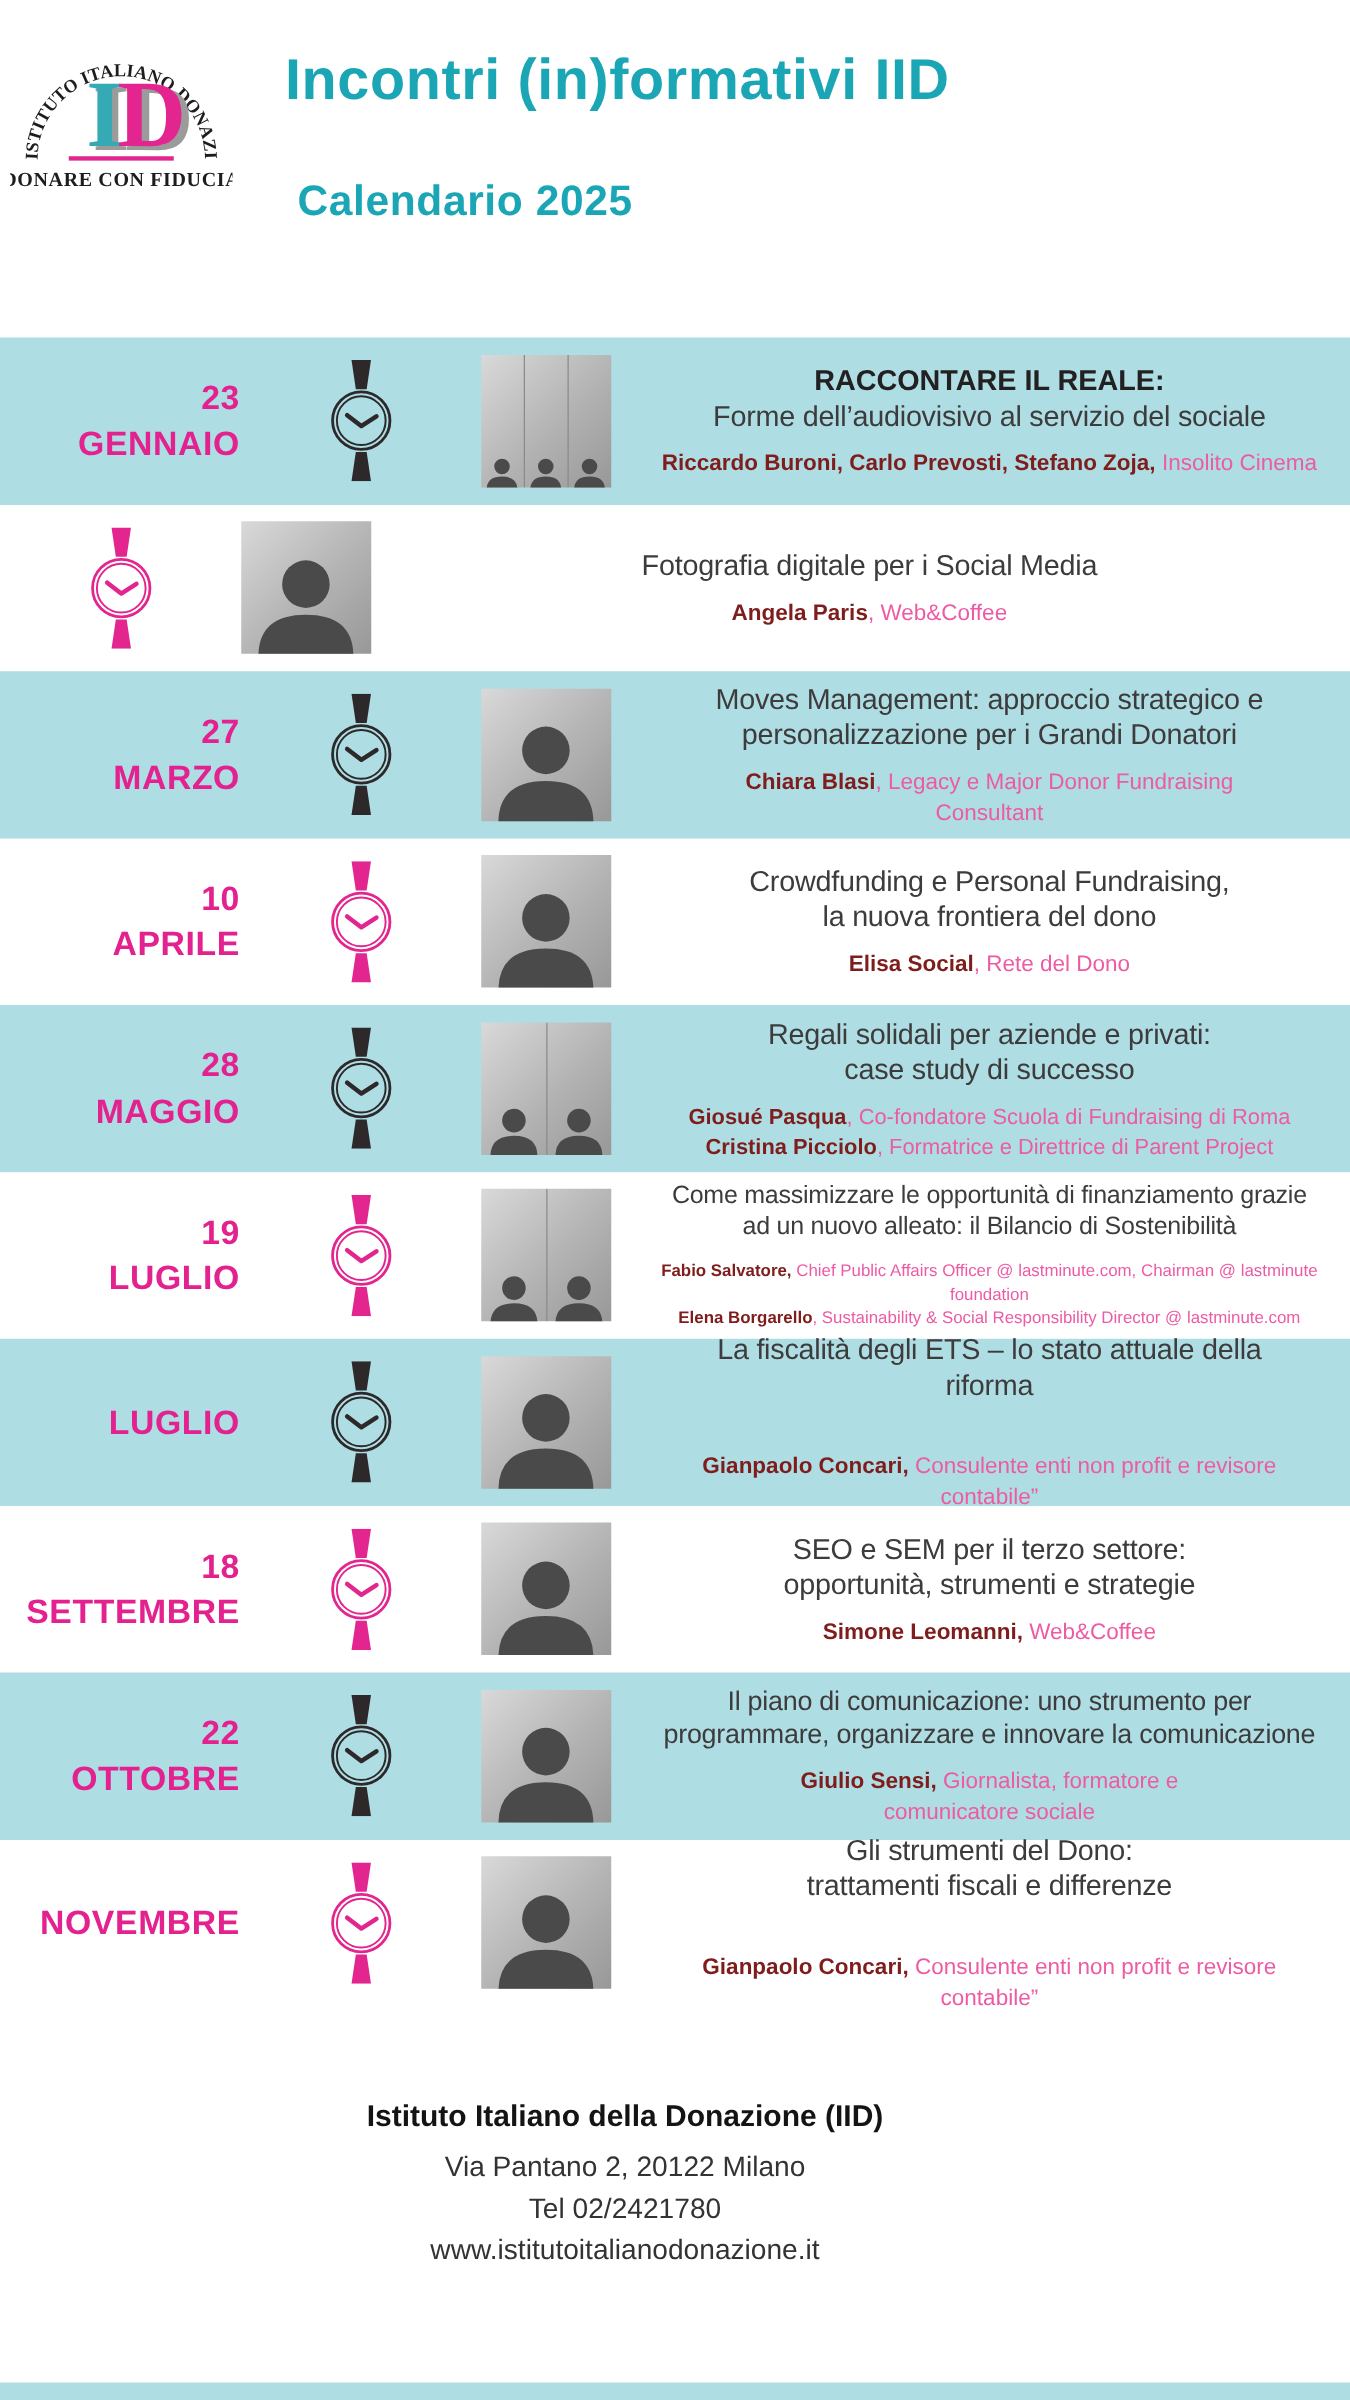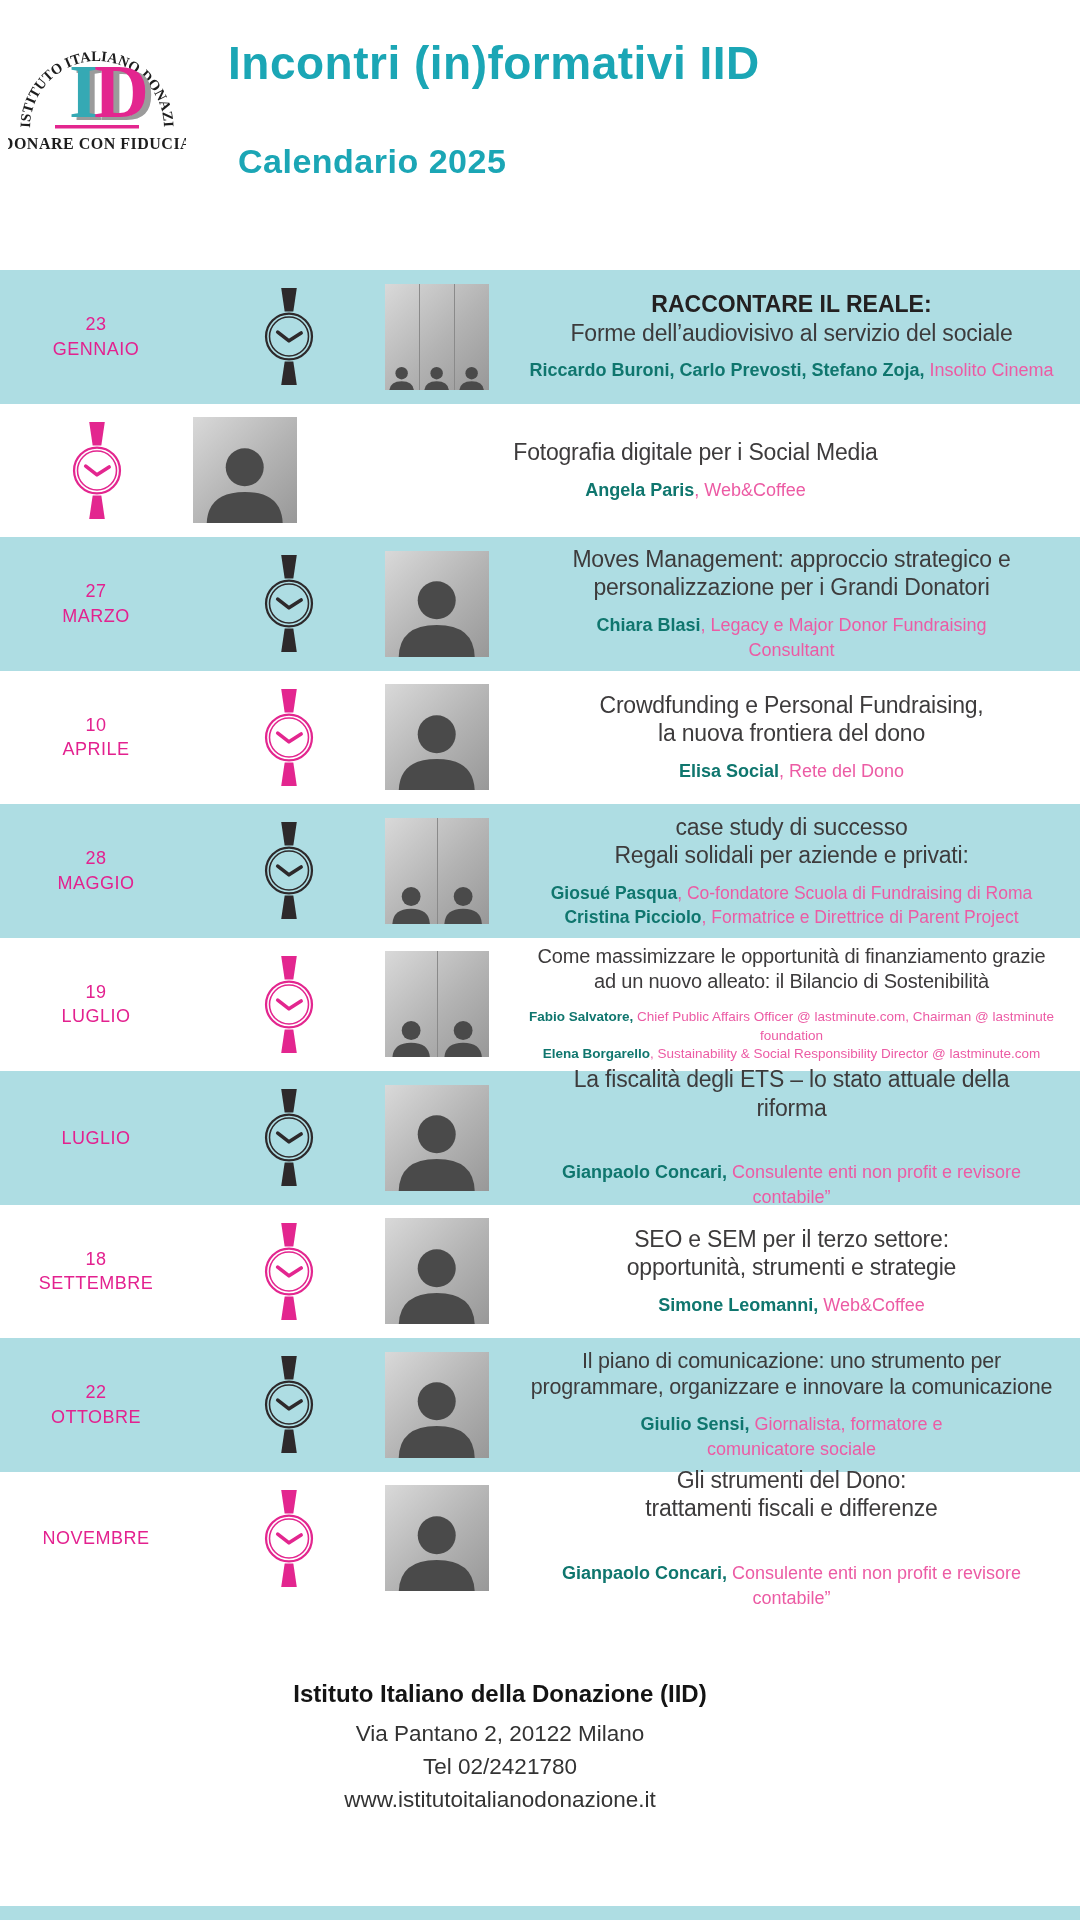--- a/index.html
+++ b/index.html
@@ -15,38 +15,38 @@
   }
   #subtitle{
     position:absolute;left:238px;top:142px;width:500px;
     font-size:34px;font-weight:700;color:#1ba6b5;letter-spacing:.5px;
   }
   
   #rows{position:absolute;left:0;top:270px;width:1080px;}
   .row{display:flex;align-items:center;height:133.5px;width:1080px;}
   .row-teal{background:#aedde3;}
   .row-white{background:#ffffff;}
-  .col-date{width:192px;text-align:center;color:#e3218f;font-weight:400;
-            font-size:18px;line-height:1.35;letter-spacing:.5px;}
+  .col-date{width:192px;text-align:right;color:#e3218f;font-weight:700;
+            font-size:27px;line-height:1.35;letter-spacing:.5px;}
   .col-watch{width:193px;display:flex;justify-content:center;align-items:center;}
   .watch-svg{display:block;}
   .row-teal .watch-svg{color:#2d292b;}
   .row-white .watch-svg{color:#e3268f;}
   .col-photo{width:118px;display:flex;align-items:center;}
   .photo{width:104px;height:106px;display:flex;align-items:flex-end;justify-content:center;
          background:linear-gradient(135deg,#d9d9d9 0%,#b3b3b3 55%,#989898 100%);overflow:hidden;}
   .person{flex:1;height:100%;display:flex;align-items:flex-end;justify-content:center;}
   .person + .person{border-left:1px solid #8a8a8a;}
   .person svg{width:86%;display:block;margin-bottom:-2px;fill:#4a4a4a;}
   .col-text{flex:1;text-align:center;}
   .tl{font-size:23px;color:#3d3b3c;line-height:1.24;white-space:nowrap;letter-spacing:-.2px;}
   .tl-bold{font-weight:700;color:#232021;letter-spacing:0;}
   .speakers{margin:11px auto 0;max-width:480px;}
   .speaker-line{font-size:18px;line-height:1.38;color:#ec5ba4;}
-  .sname{font-weight:700;color:#0f766e;}
+  .sname{font-weight:700;color:#7f1d1d;}
   
   .row-idx-0 .speakers{max-width:545px;}
   .row-idx-2 .speakers{max-width:400px;}
   .row-idx-4 .speakers{max-width:660px;}
   .row-idx-4 .speaker-line{font-size:17.5px;}
   .sz-small .tl{font-size:20px;}
   .sz-small .speakers{max-width:575px;margin-top:14px;}
   .sz-small .speaker-line{font-size:13.5px;line-height:1.4;}
   .sz-med .tl{font-size:21.5px;}
   .row-idx-8 .speakers{max-width:370px;}
@@ -255,22 +255,22 @@
             <div class="person">
               <svg viewBox="0 0 40 40">
                 <circle cx="20" cy="14" r="8.5"></circle>
                 <path d="M3 40 Q3 25 20 25 Q37 25 37 40 Z"></path>
               </svg>
             </div>
           </div>
     </div>
     <div class="col-text">
       <div class="event-title">
+            <div class="tl">Regali solidali per aziende e privati:</div>
             <div class="tl">case study di successo</div>
-            <div class="tl">Regali solidali per aziende e privati:</div>
           </div>
       <div class="speakers">
             <div class="speaker-line"><span class="sname">Giosué Pasqua</span><span class="srest">, Co-fondatore Scuola di Fundraising di Roma</span></div>
             <div class="speaker-line"><span class="sname">Cristina Picciolo</span><span class="srest">, Formatrice e Direttrice di Parent Project</span></div>
           </div>
     </div>
   </div>
 
   <div class="row row-white row-idx-5 sz-small">
     <div class="col-date">

